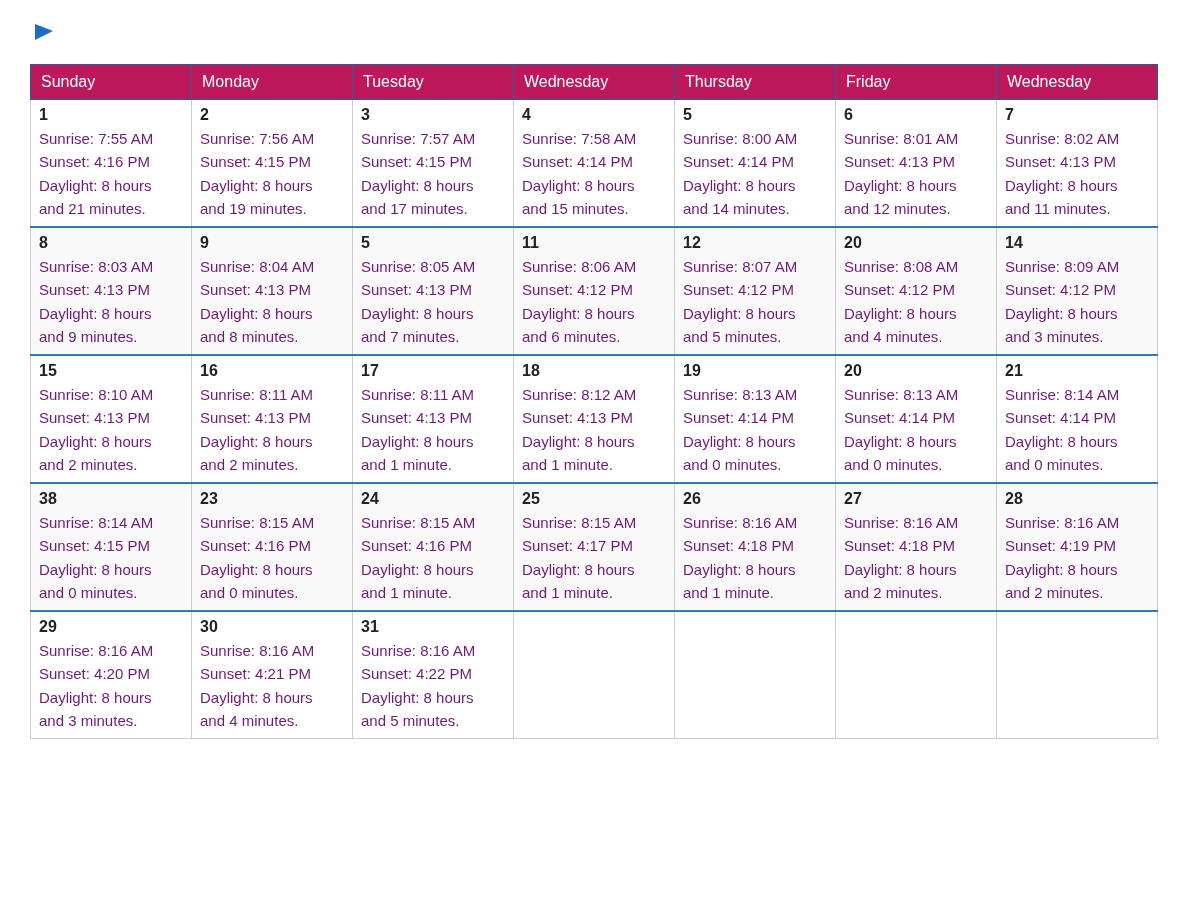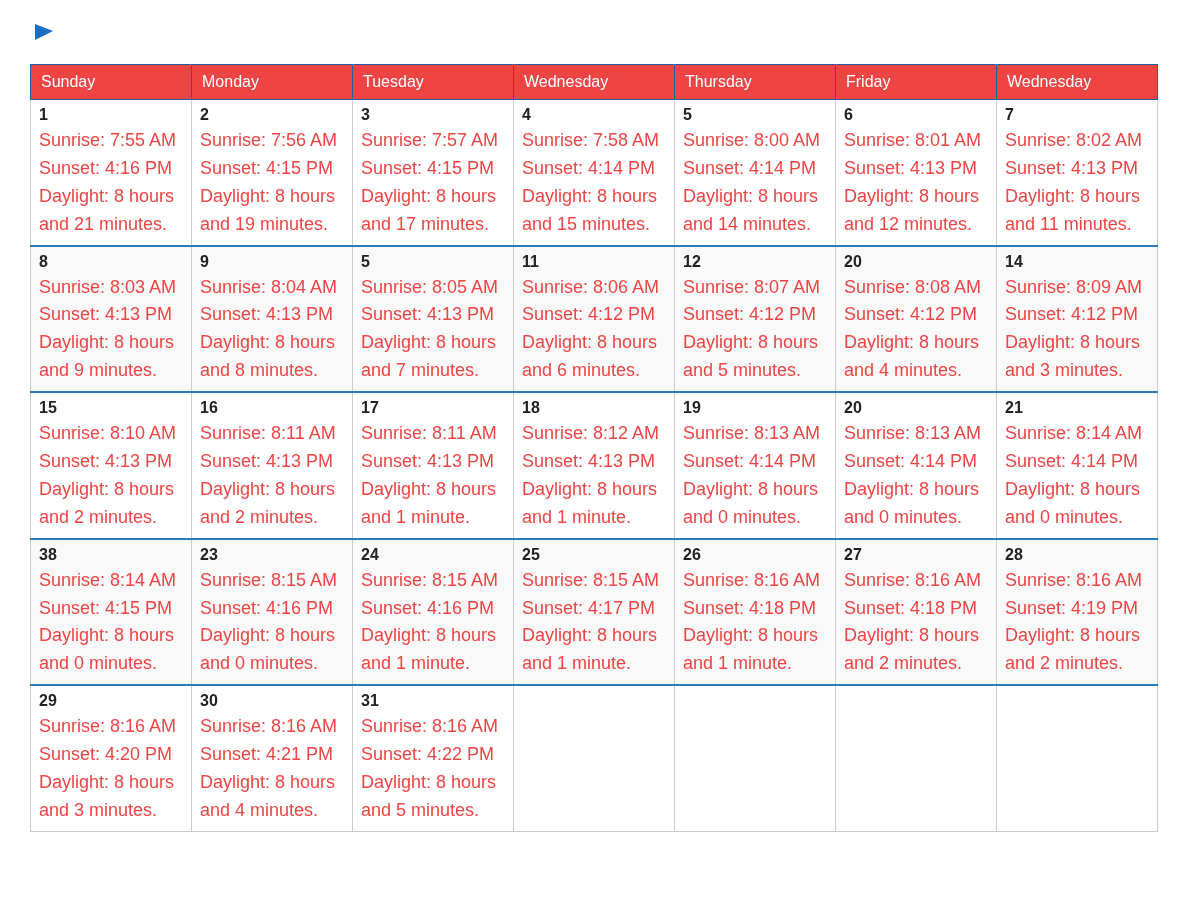--- a/index.html
+++ b/index.html
@@ -50,21 +50,21 @@
       font-size: 22px;
       color: #555;
       margin-top: 4px;
     }
     .calendar {
       width: 100%;
       border-collapse: collapse;
       border: 1px solid #999;
     }
     .calendar th {
-      background-color: #ef4444;
+      background-color: #be185d;
       color: #fff;
       font-size: 16px;
       font-weight: normal;
       padding: 8px 10px;
       text-align: left;
       border: 1px solid #2060a0;
     }
     .calendar td {
       vertical-align: top;
       padding: 6px 8px;
@@ -76,22 +76,22 @@
     .calendar tr:nth-child(even) td {
       background: #f9f9f9;
     }
     .day-number {
       font-size: 16px;
       font-weight: bold;
       color: #222;
       margin-bottom: 3px;
     }
     .day-info {
-      font-size: 18px;
-      color: #ef4444;
+      font-size: 15px;
+      color: #701a75;
       line-height: 1.55;
     }
     .empty-cell {
       background: #fff !important;
     }
     .row-separator td {
       border-top: 2px solid #2c7bb6;
     }
   </style>
 </head>

